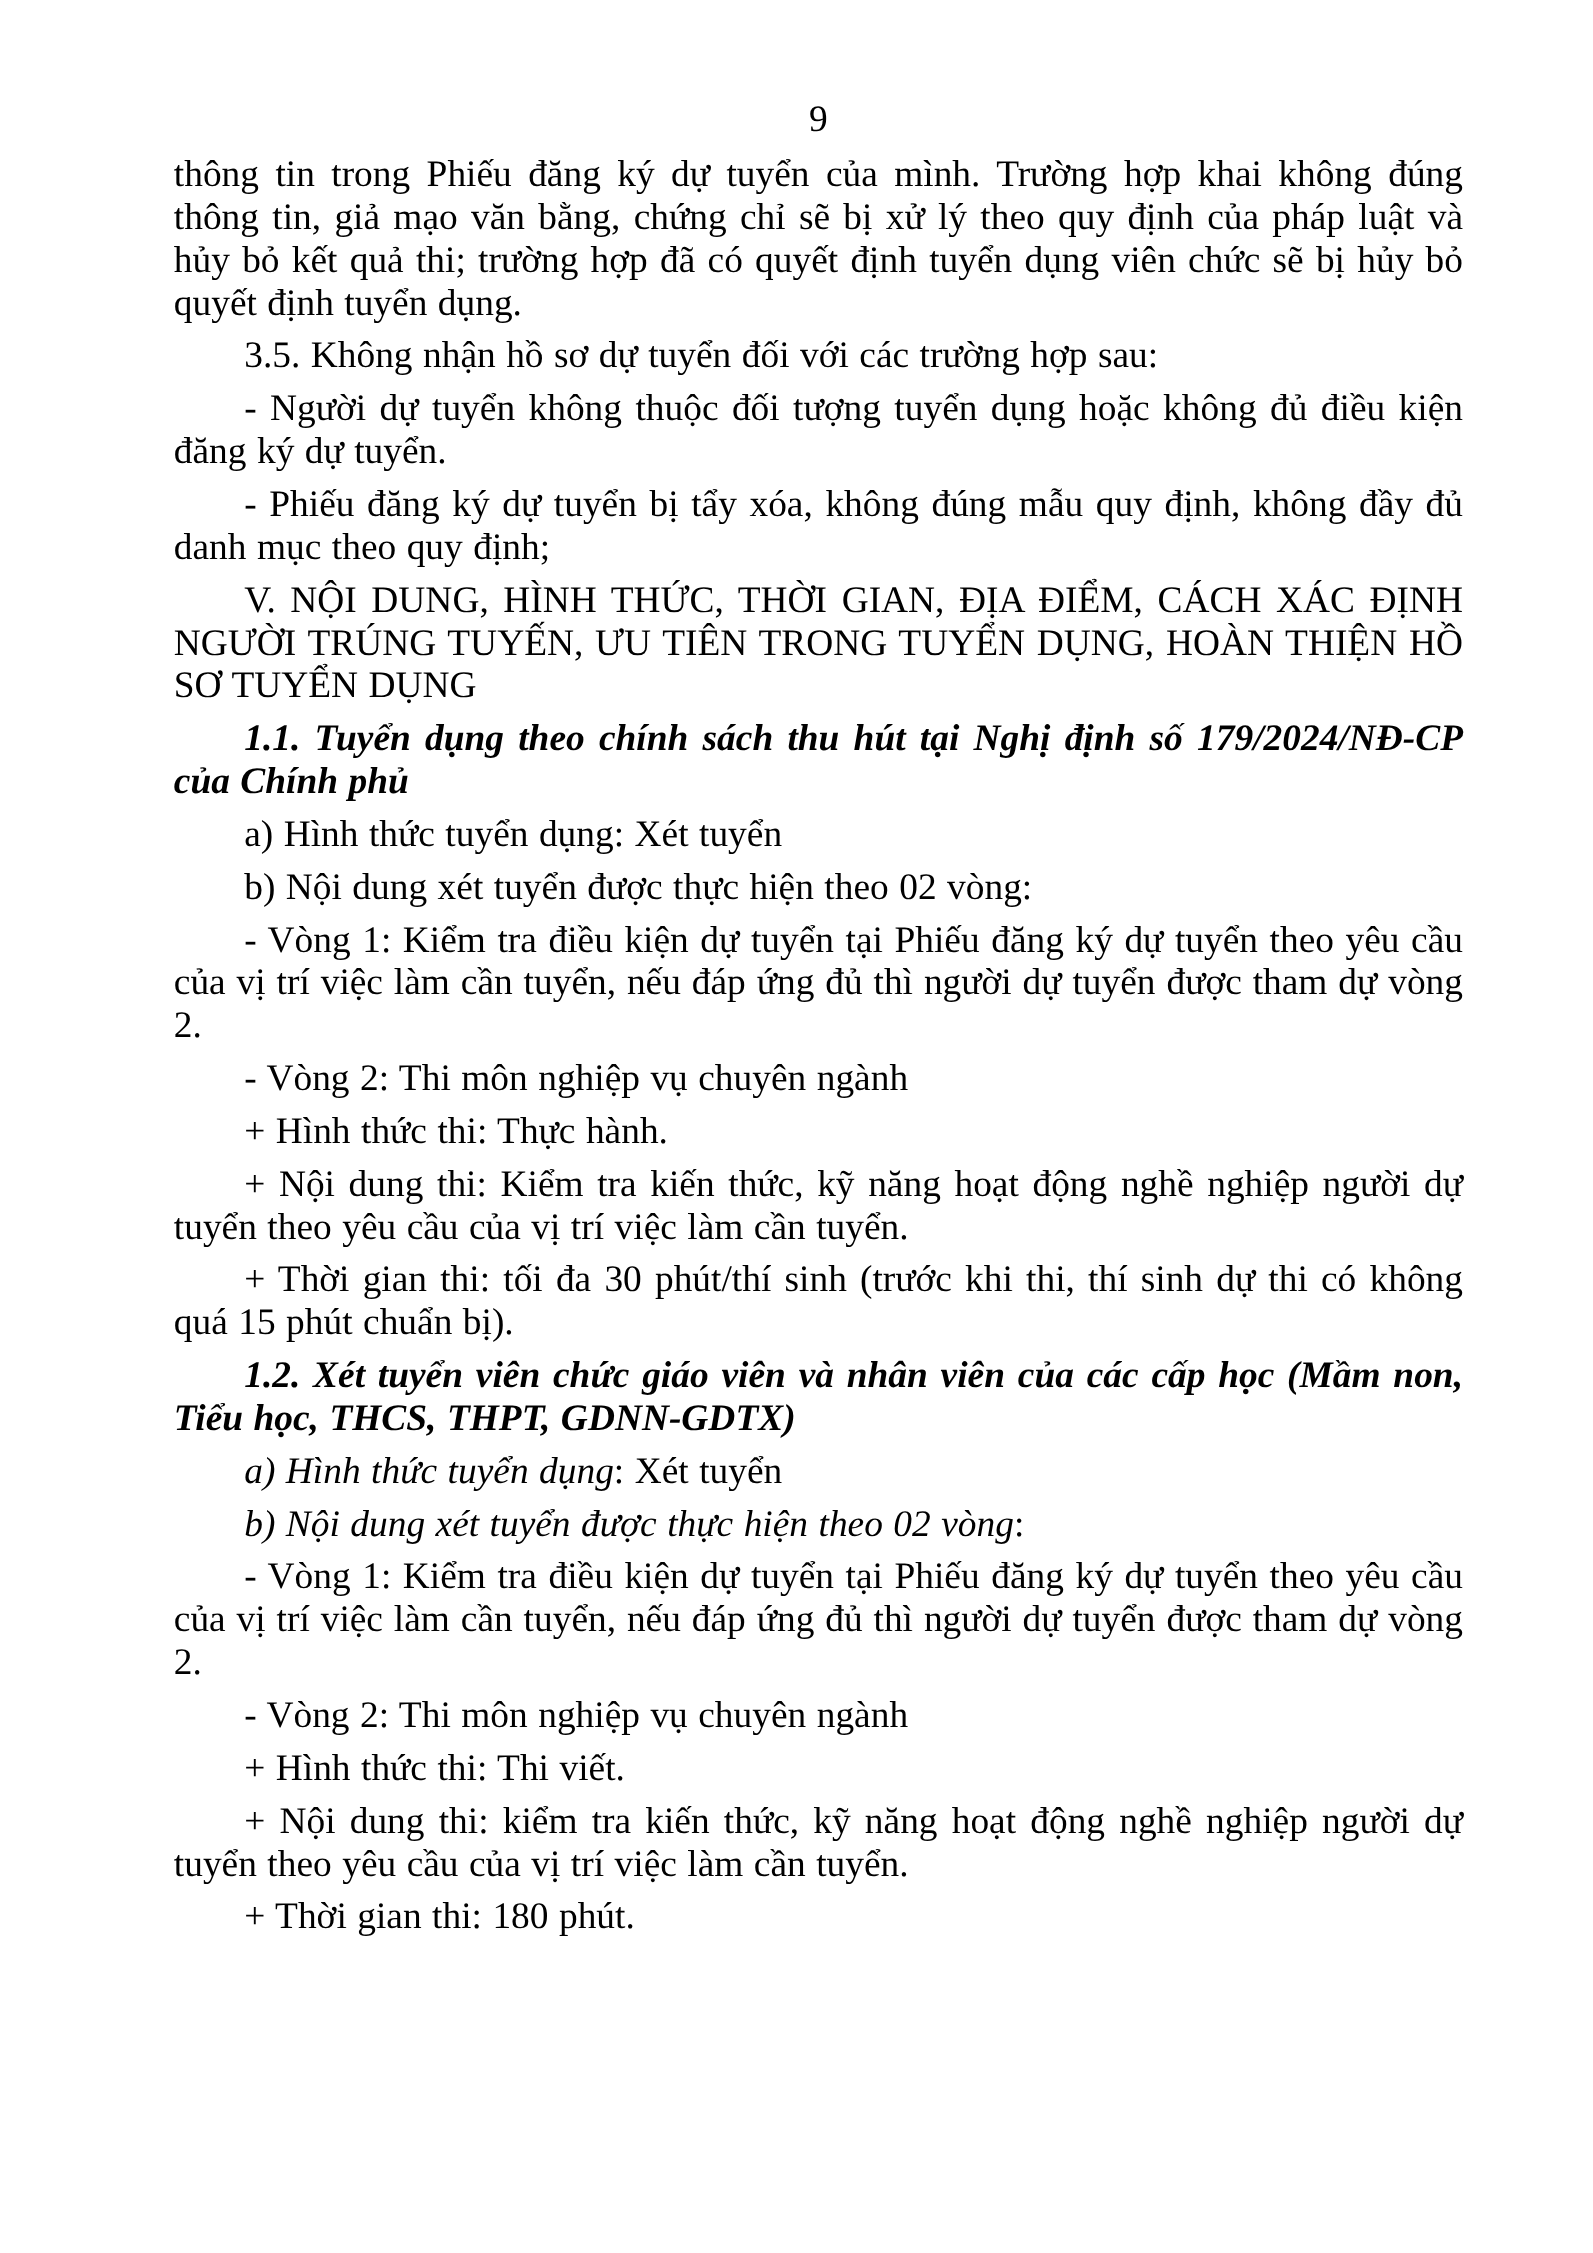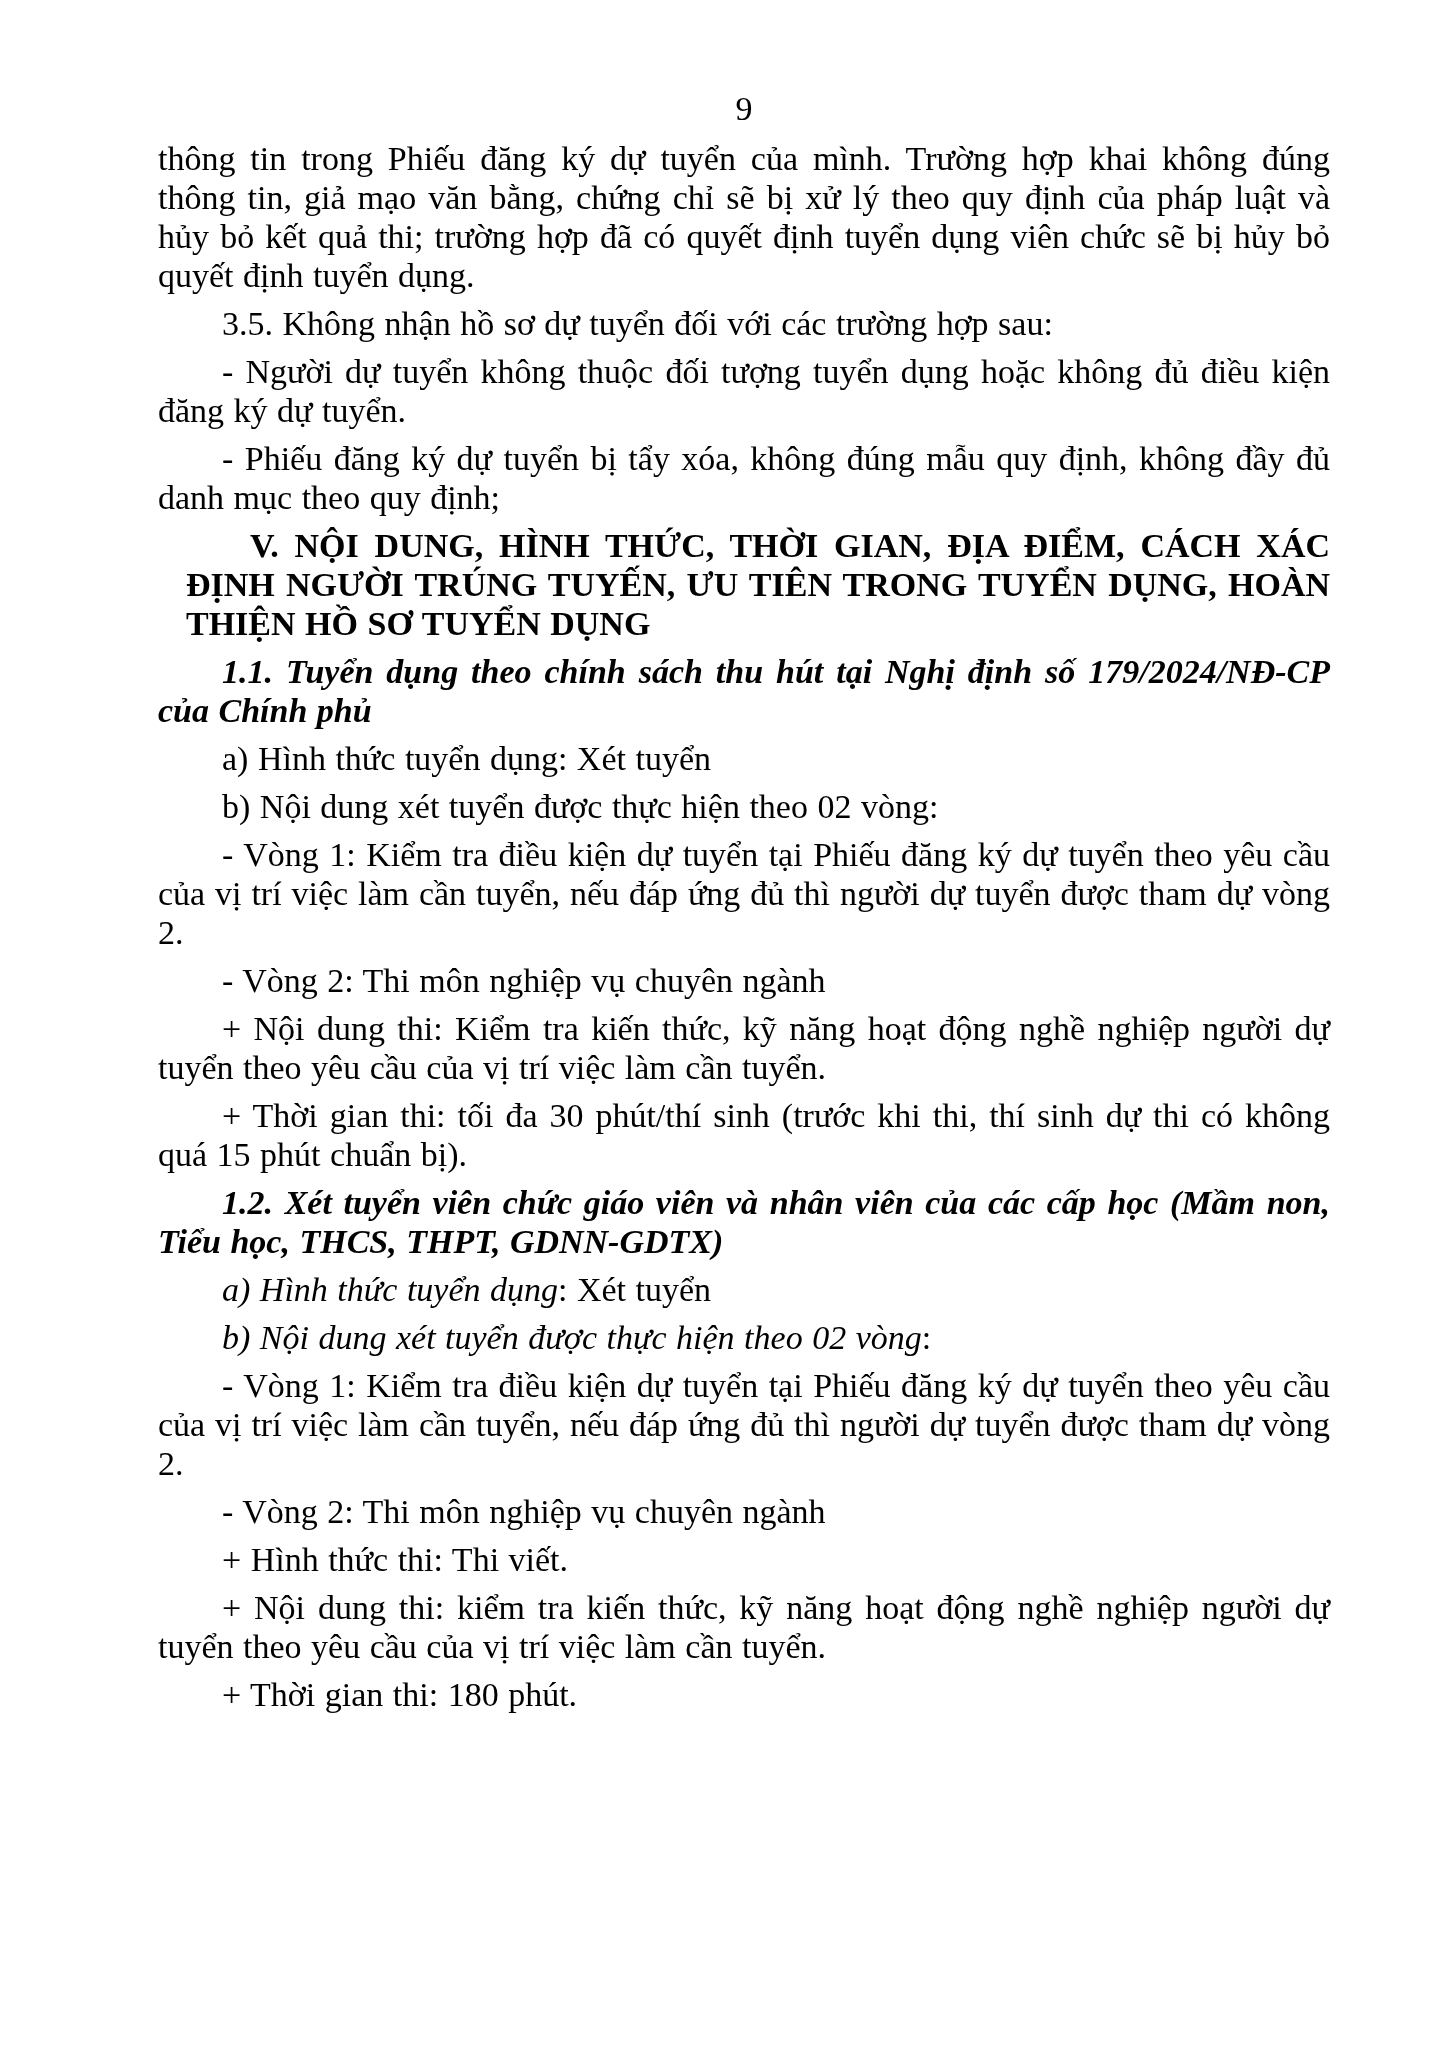--- a/index.html
+++ b/index.html
@@ -31,22 +31,21 @@
     margin: 9px 0 0 0;
     line-height: 39px;
     text-align: justify;
     text-indent: 64px;
     word-spacing: 1px;
   }
   .para.no-indent {
     text-indent: 0;
   }
   .para.heading {
-    font-weight: bold;
-    margin-left: 28px;
+    font-weight: normal;
   }
   .para.heading-italic {
     font-weight: bold;
     font-style: italic;
   }
   .run-italic {
     font-style: italic;
   }
 </style>
 </head>
@@ -58,20 +57,21 @@
       <p class="para body no-indent">thông tin trong Phiếu đăng ký dự tuyển của mình. Trường hợp khai không đúng thông tin, giả mạo văn bằng, chứng chỉ sẽ bị xử lý theo quy định của pháp luật và hủy bỏ kết quả thi; trường hợp đã có quyết định tuyển dụng viên chức sẽ bị hủy bỏ quyết định tuyển dụng.</p>
       <p class="para body">3.5. Không nhận hồ sơ dự tuyển đối với các trường hợp sau:</p>
       <p class="para body">- Người dự tuyển không thuộc đối tượng tuyển dụng hoặc không đủ điều kiện đăng ký dự tuyển.</p>
       <p class="para body">- Phiếu đăng ký dự tuyển bị tẩy xóa, không đúng mẫu quy định, không đầy đủ danh mục theo quy định;</p>
       <p class="para heading">V. NỘI DUNG, HÌNH THỨC, THỜI GIAN, ĐỊA ĐIỂM, CÁCH XÁC ĐỊNH NGƯỜI TRÚNG TUYẾN, ƯU TIÊN TRONG TUYỂN DỤNG, HOÀN THIỆN HỒ SƠ TUYỂN DỤNG</p>
       <p class="para heading-italic">1.1. Tuyển dụng theo chính sách thu hút tại Nghị định số 179/2024/NĐ-CP của Chính phủ</p>
       <p class="para body">a) Hình thức tuyển dụng: Xét tuyển</p>
       <p class="para body">b) Nội dung xét tuyển được thực hiện theo 02 vòng:</p>
       <p class="para body">- Vòng 1: Kiểm tra điều kiện dự tuyển tại Phiếu đăng ký dự tuyển theo yêu cầu của vị trí việc làm cần tuyển, nếu đáp ứng đủ thì người dự tuyển được tham dự vòng 2.</p>
       <p class="para body">- Vòng 2: Thi môn nghiệp vụ chuyên ngành</p>
+      <p class="para body">+ Hình thức thi: Thực hành.</p>
       <p class="para body">+ Nội dung thi: Kiểm tra kiến thức, kỹ năng hoạt động nghề nghiệp người dự tuyển theo yêu cầu của vị trí việc làm cần tuyển.</p>
       <p class="para body">+ Thời gian thi: tối đa 30 phút/thí sinh (trước khi thi, thí sinh dự thi có không quá 15 phút chuẩn bị).</p>
       <p class="para heading-italic">1.2. Xét tuyển viên chức giáo viên và nhân viên của các cấp học (Mầm non, Tiểu học, THCS, THPT, GDNN-GDTX)</p>
       <p class="para body"><span class="run-italic">a) Hình thức tuyển dụng</span><span class="run-regular">: Xét tuyển</span></p>
       <p class="para body"><span class="run-italic">b) Nội dung xét tuyển được thực hiện theo 02 vòng</span><span class="run-regular">:</span></p>
       <p class="para body">- Vòng 1: Kiểm tra điều kiện dự tuyển tại Phiếu đăng ký dự tuyển theo yêu cầu của vị trí việc làm cần tuyển, nếu đáp ứng đủ thì người dự tuyển được tham dự vòng 2.</p>
       <p class="para body">- Vòng 2: Thi môn nghiệp vụ chuyên ngành</p>
       <p class="para body">+ Hình thức thi: Thi viết.</p>
       <p class="para body">+ Nội dung thi: kiểm tra kiến thức, kỹ năng hoạt động nghề nghiệp người dự tuyển theo yêu cầu của vị trí việc làm cần tuyển.</p>
       <p class="para body">+ Thời gian thi: 180 phút.</p>

